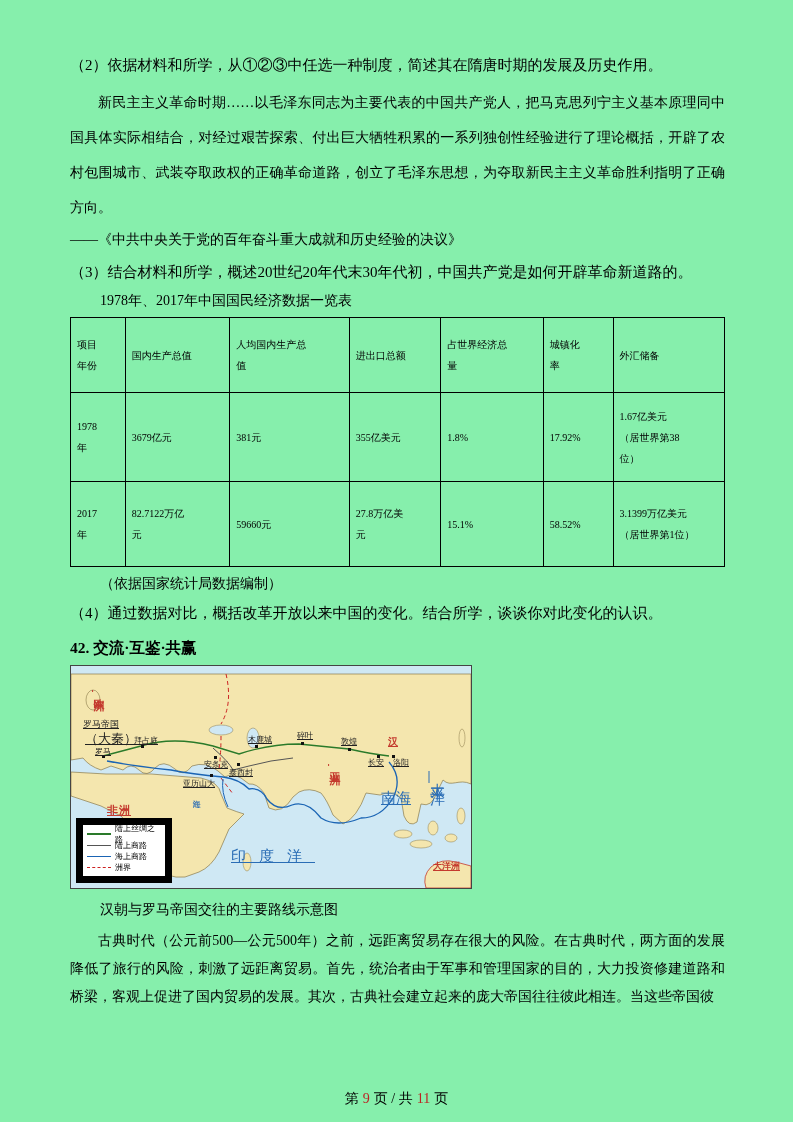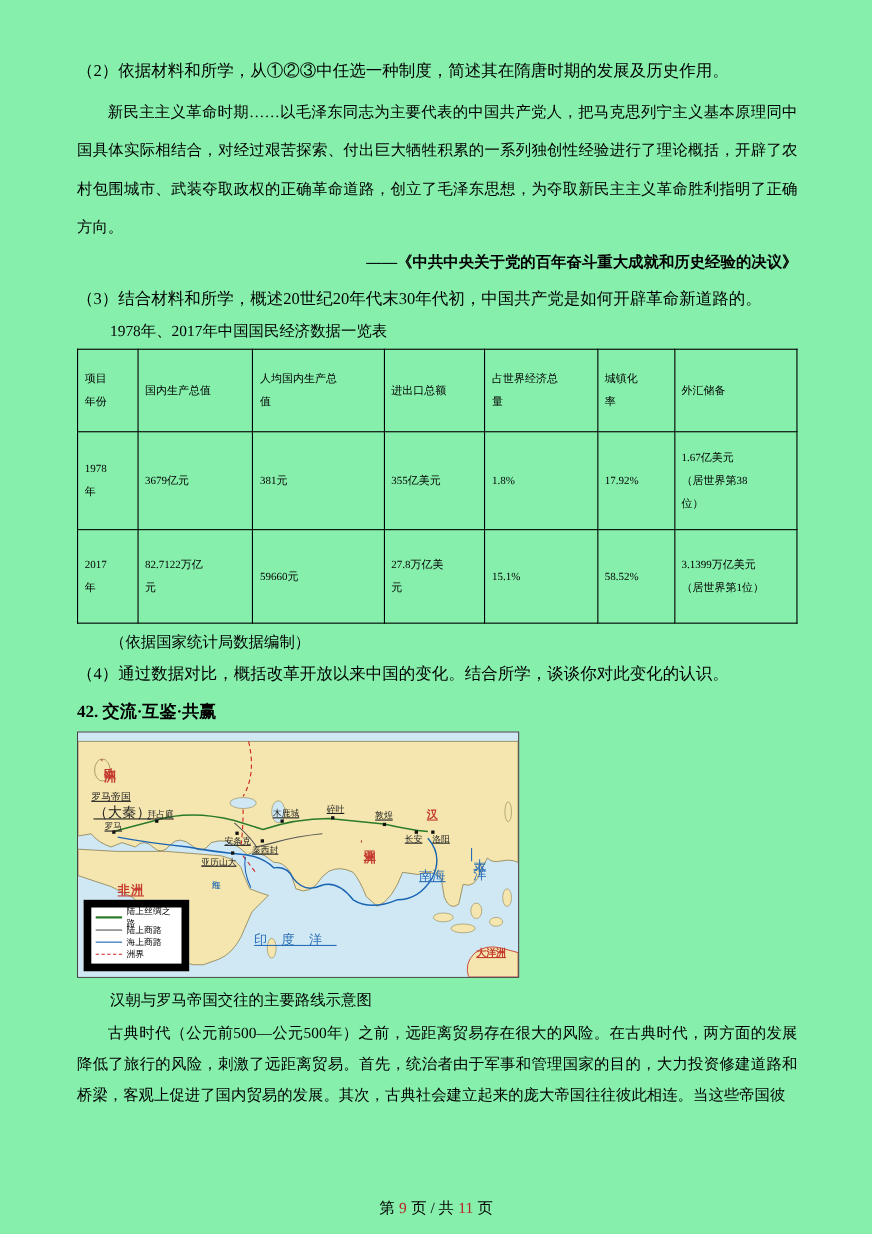--- a/index.html
+++ b/index.html
@@ -12,21 +12,21 @@
     color:#000;
     overflow:hidden;
   }
   .content{padding:55px 68px 0 70px;}
   .q-line{font-size:15px;line-height:21px;margin:0;}
   .quote{
     font-size:14px;line-height:35px;text-align:justify;
     text-indent:2em;margin:9px 0 0 0;
   }
   .attribution{
-    font-size:14px;line-height:30px;text-align:right;margin:0;font-weight:bold;
+    font-size:14px;line-height:30px;text-align:left;margin:0;
   }
   .q3{margin-top:7px;}
   .table-title{font-size:14px;margin:9px 0 0 30px;}
   table.econ{
     border-collapse:collapse;margin-top:7px;
     font-size:10px;table-layout:fixed;
   }
   table.econ td{
     border:1px solid #000;padding:4px 6px;
     vertical-align:middle;text-align:left;
@@ -45,21 +45,21 @@
     background:#cfe8f4;
   }
   .map-wrap svg{position:absolute;left:0;top:0;}
   .map-label{
     position:absolute;font-size:8px;line-height:1.1;
     font-family:"Liberation Sans","DejaVu Sans",sans-serif;
     white-space:nowrap;
     text-decoration:underline;
   }
   .map-label.cont{color:#c43a2e;font-weight:bold;font-size:11px;letter-spacing:1px;text-align:right;}
-  .map-label.ocean{color:#2a6db5;font-size:12px;}
+  .map-label.ocean{color:#2a6db5;font-size:15px;}
   .map-label.city{color:#222;}
   .map-label.v{writing-mode:vertical-rl;}
   .map-label.spread{letter-spacing:13px;}
   .legend{
     position:absolute;left:5px;bottom:5px;width:96px;
     background:#fff;border:7px solid #000000;
     padding:3px 4px;box-sizing:border-box;
   }
   .legend-row{display:flex;align-items:center;height:10px;margin:1px 0;}
   .legend-line{width:24px;height:0;margin-right:4px;flex:0 0 auto;}

